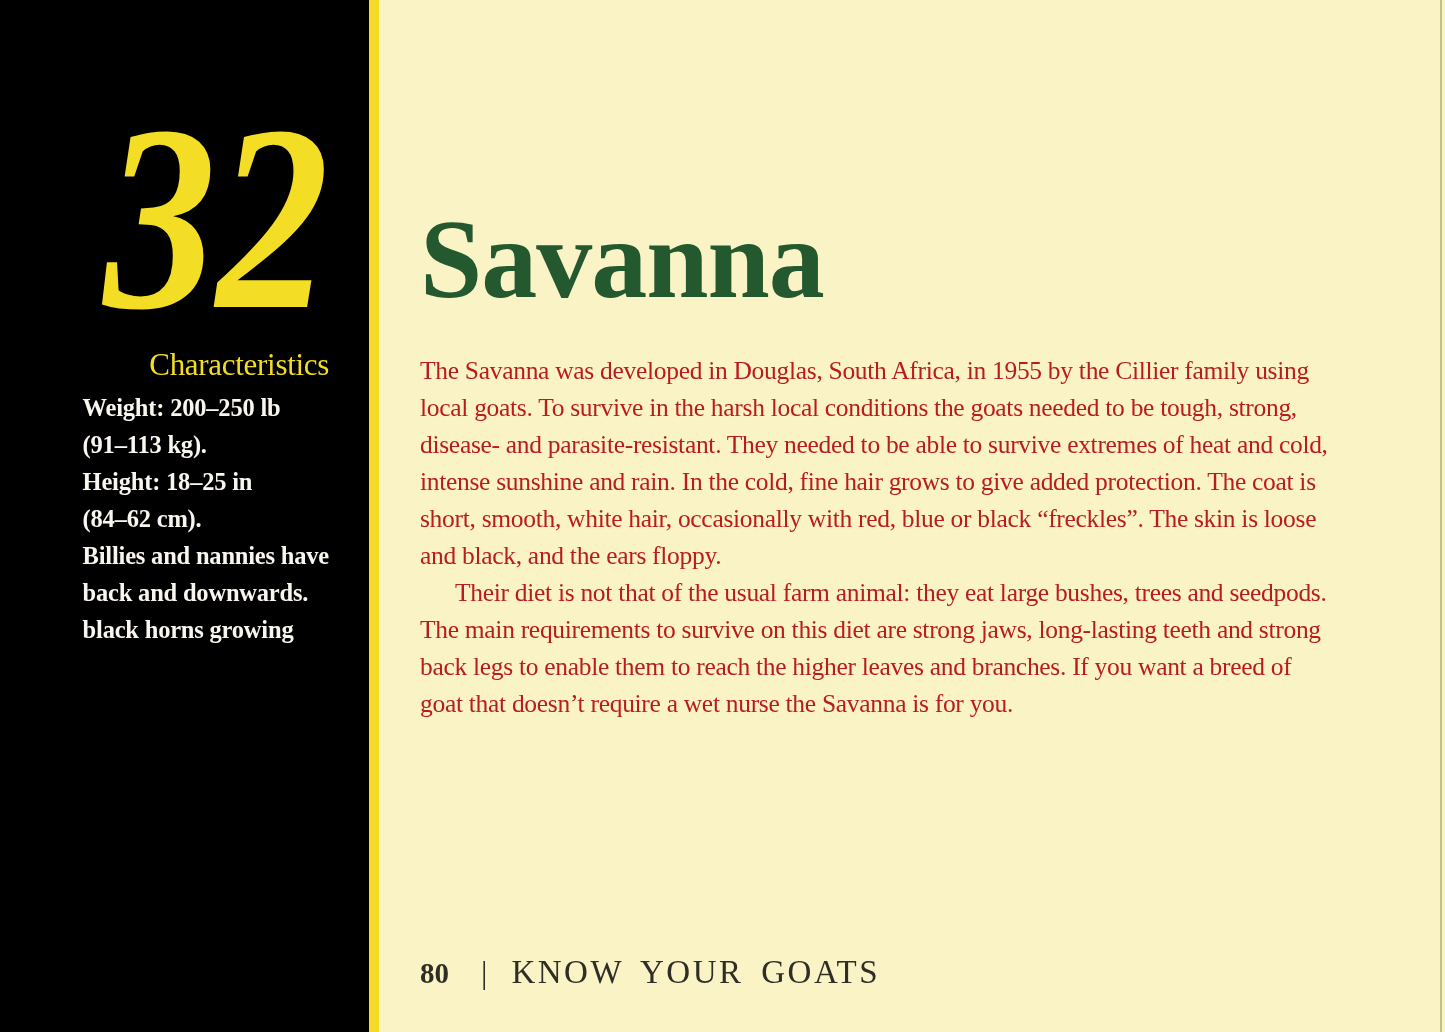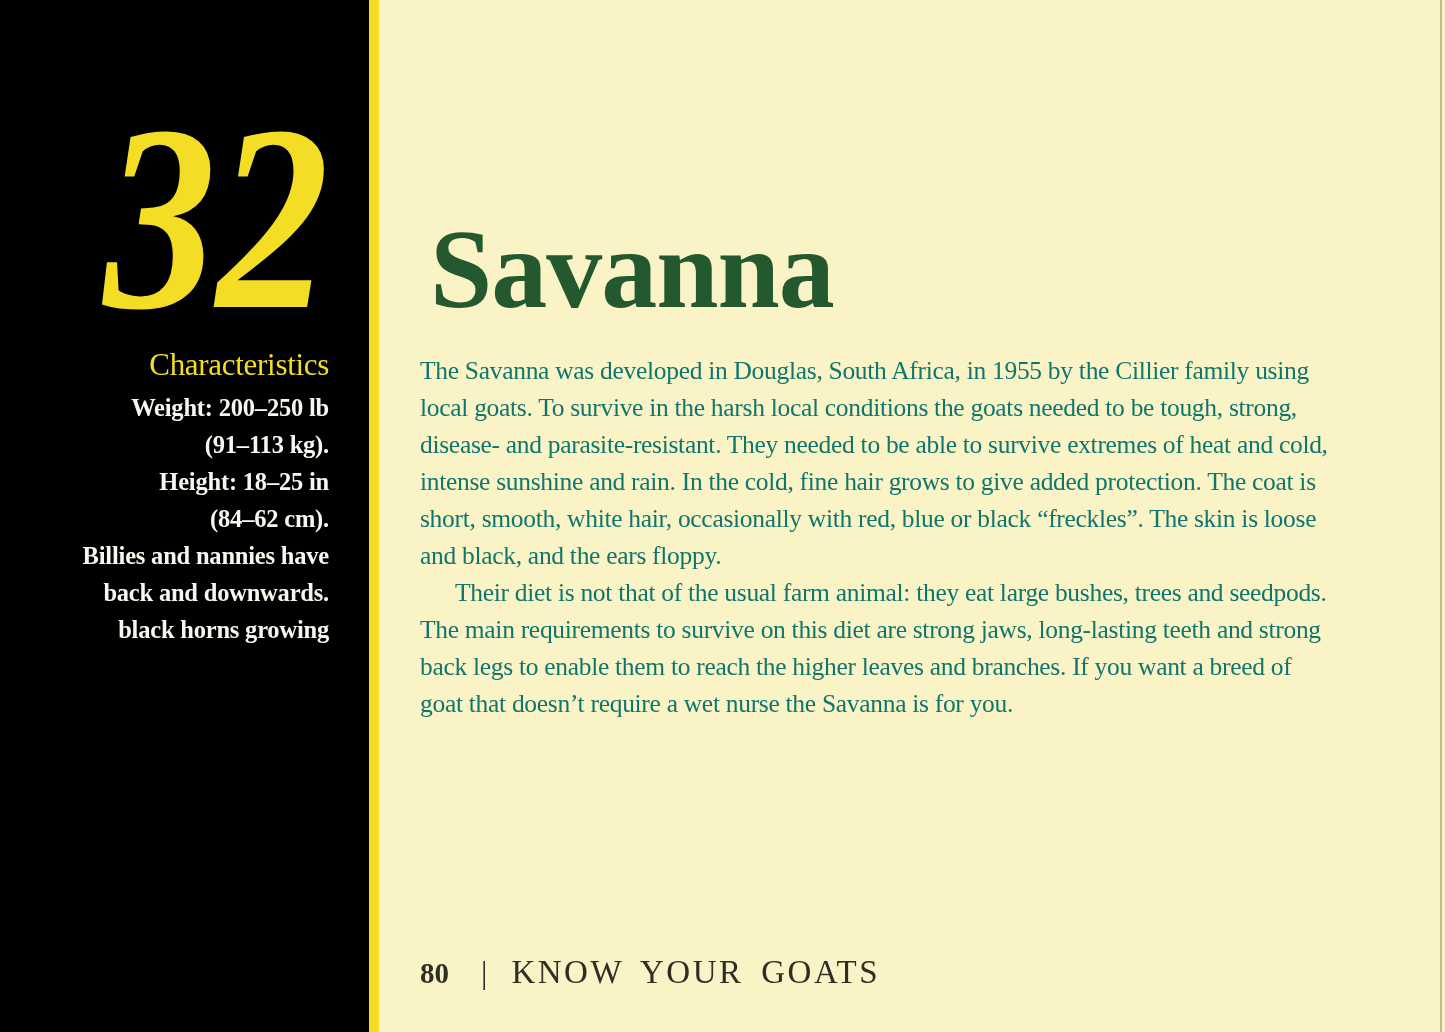--- a/index.html
+++ b/index.html
@@ -43,49 +43,48 @@
     white-space: nowrap;
   }
   .char-lines {
     position: absolute;
     top: 389px; right: 40px;
     color: #f8f6ee;
     font-size: 24.5px;
     line-height: 37px;
     font-weight: bold;
     letter-spacing: -0.2px;
-    text-align: right;
     white-space: nowrap;
   }
 
   
   .divider {
     position: absolute;
     left: 369px; top: 0;
     width: 10px; height: 1032px;
     background: #f4dc24;
   }
 
   
   .breed-title {
     position: absolute;
     left: 420px; top: 203px;
-    margin: 10px;
+    margin: 0;
     color: #24582f;
     font-size: 112px;
     line-height: 112px;
     font-weight: bold;
     letter-spacing: -1px;
     white-space: nowrap;
   }
   .body-copy {
     position: absolute;
     left: 420px; top: 352px;
     width: 915px;
-    color: #0f766e;
+    color: #b91c1c;
     font-size: 25.5px;
     line-height: 37px;
     letter-spacing: -0.3px;
   }
   .body-copy p { margin: 0; }
   .body-copy p + p { text-indent: 35px; }
 
   
   .footer {
     position: absolute;

